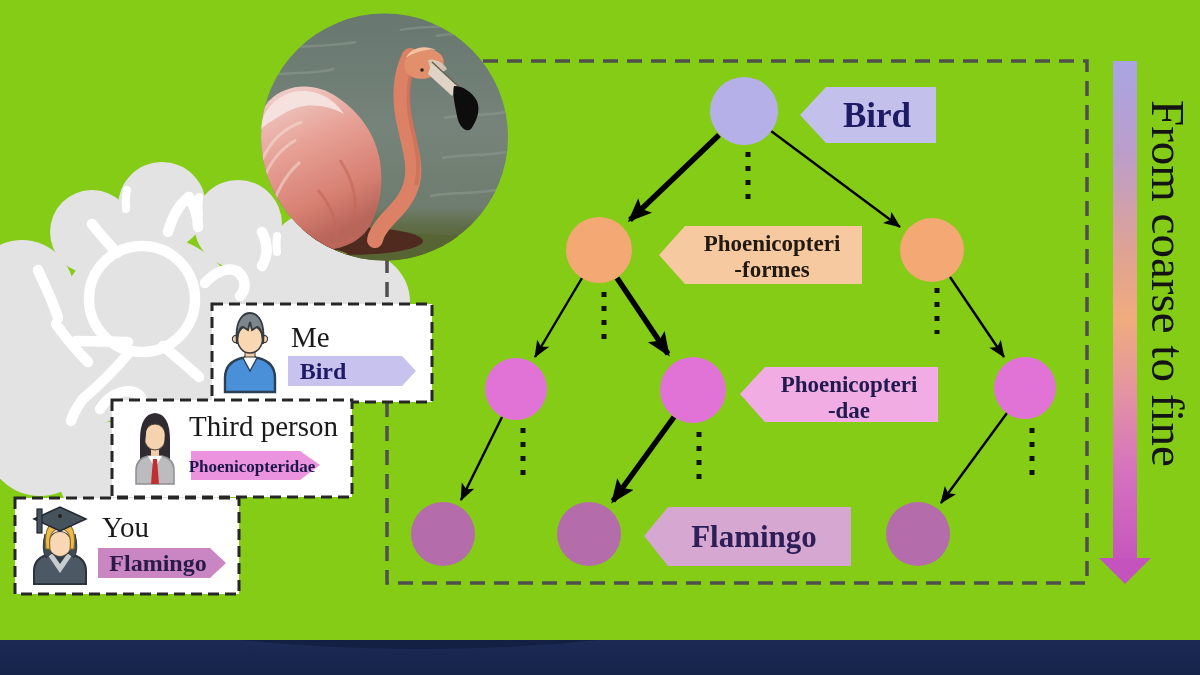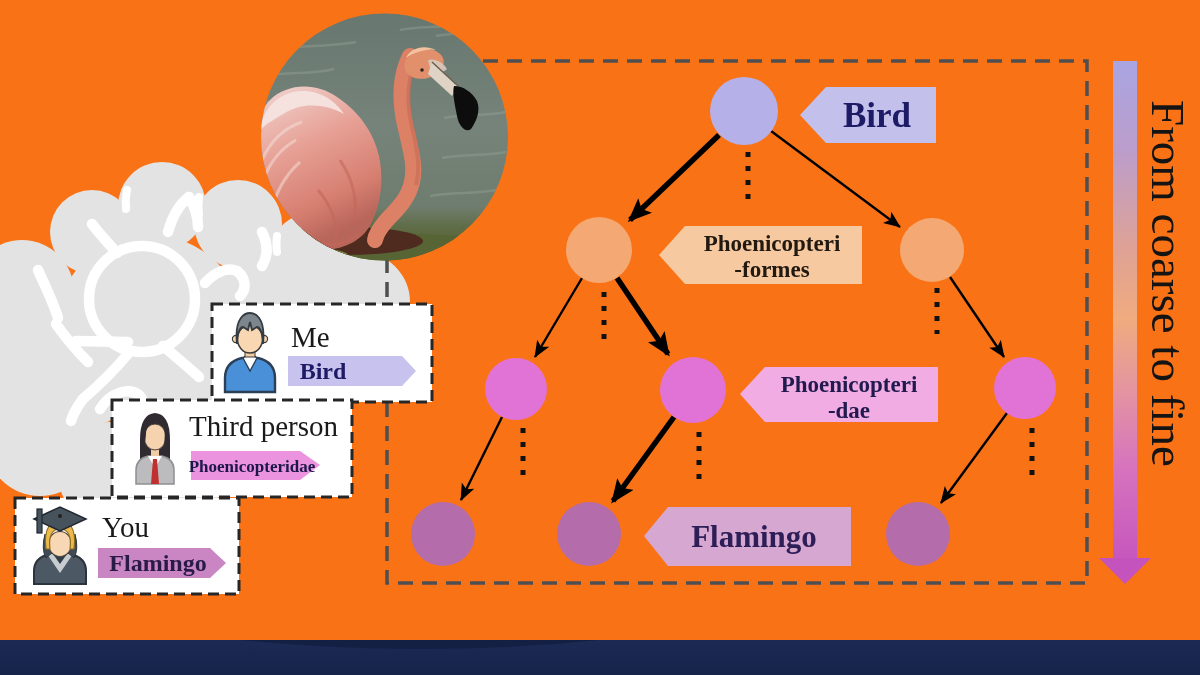--- a/index.html
+++ b/index.html
@@ -1,16 +1,16 @@
 <!DOCTYPE html>
 <html><head>
 <meta charset="utf-8">
 <style>
   html,body{margin:0;padding:0;background:#fff;}
-  #stage{position:relative;width:1200px;height:675px;overflow:hidden;background:#f97316;
+  #stage{position:relative;width:1200px;height:675px;overflow:hidden;background:#84cc16;
          font-family:"Liberation Serif", serif;}
   svg{display:block;}
 </style>
 </head>
 <body>
 <div id="stage">
 <svg width="1200" height="675" viewBox="0 0 1200 675">
 <defs>
   <marker id="mT" markerUnits="userSpaceOnUse" markerWidth="26" markerHeight="22" refX="21" refY="10" orient="auto">
     <path d="M0,0 L24,10 L0,20 L5,10 z" fill="#000"></path>

